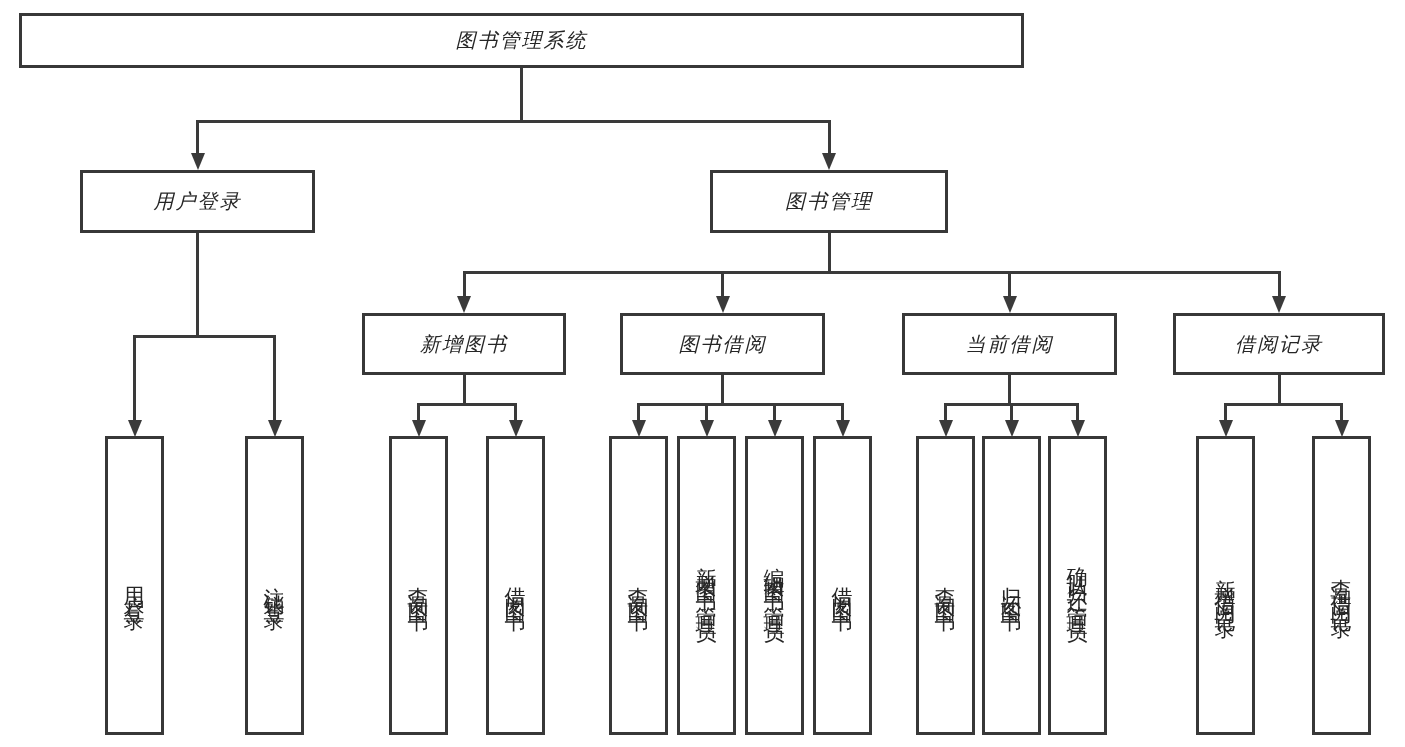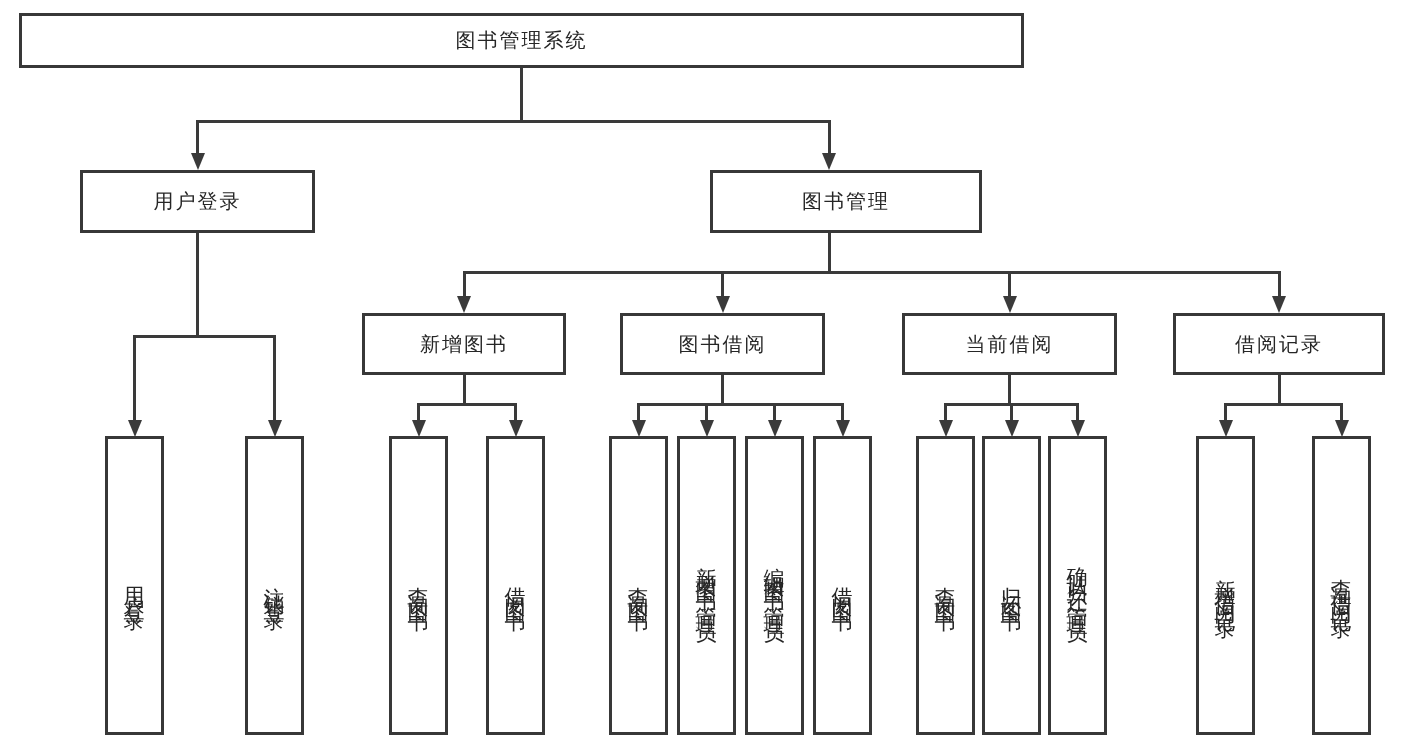--- a/index.html
+++ b/index.html
@@ -18,20 +18,21 @@
     background:var(--bg);
     overflow:hidden;
   }
   .hbox{
     position:absolute;
     border:3px solid var(--border);
     background:#fff;
     display:flex;align-items:center;justify-content:center;
     font-size:20px;color:var(--text);letter-spacing:2px;
     z-index:2;
+    font-style:italic;
   }
   .vbox{
     position:absolute;
     width:59px;height:299px;
     border:3px solid var(--border);
     background:#fff;
     display:flex;align-items:center;justify-content:center;
     z-index:2;
   }
   .vtext{
@@ -63,21 +64,21 @@
 
 <div id="canvas">
 
   <div class="hbox" style="left:19px;top:13px;width:1005px;height:55px">
     <span>图书管理系统</span>
   </div>
 
   <div class="hbox" style="left:80px;top:170px;width:235px;height:63px">
     <span>用户登录</span>
   </div>
-  <div class="hbox" style="left:710px;top:170px;width:272px;height:63px">
+  <div class="hbox" style="left:710px;top:170px;width:238px;height:63px">
     <span>图书管理</span>
   </div>
 
   <div class="hbox" style="left:362px;top:313px;width:204px;height:62px">
     <span>新增图书</span>
   </div>
   <div class="hbox" style="left:620px;top:313px;width:205px;height:62px">
     <span>图书借阅</span>
   </div>
   <div class="hbox" style="left:902px;top:313px;width:215px;height:62px">

